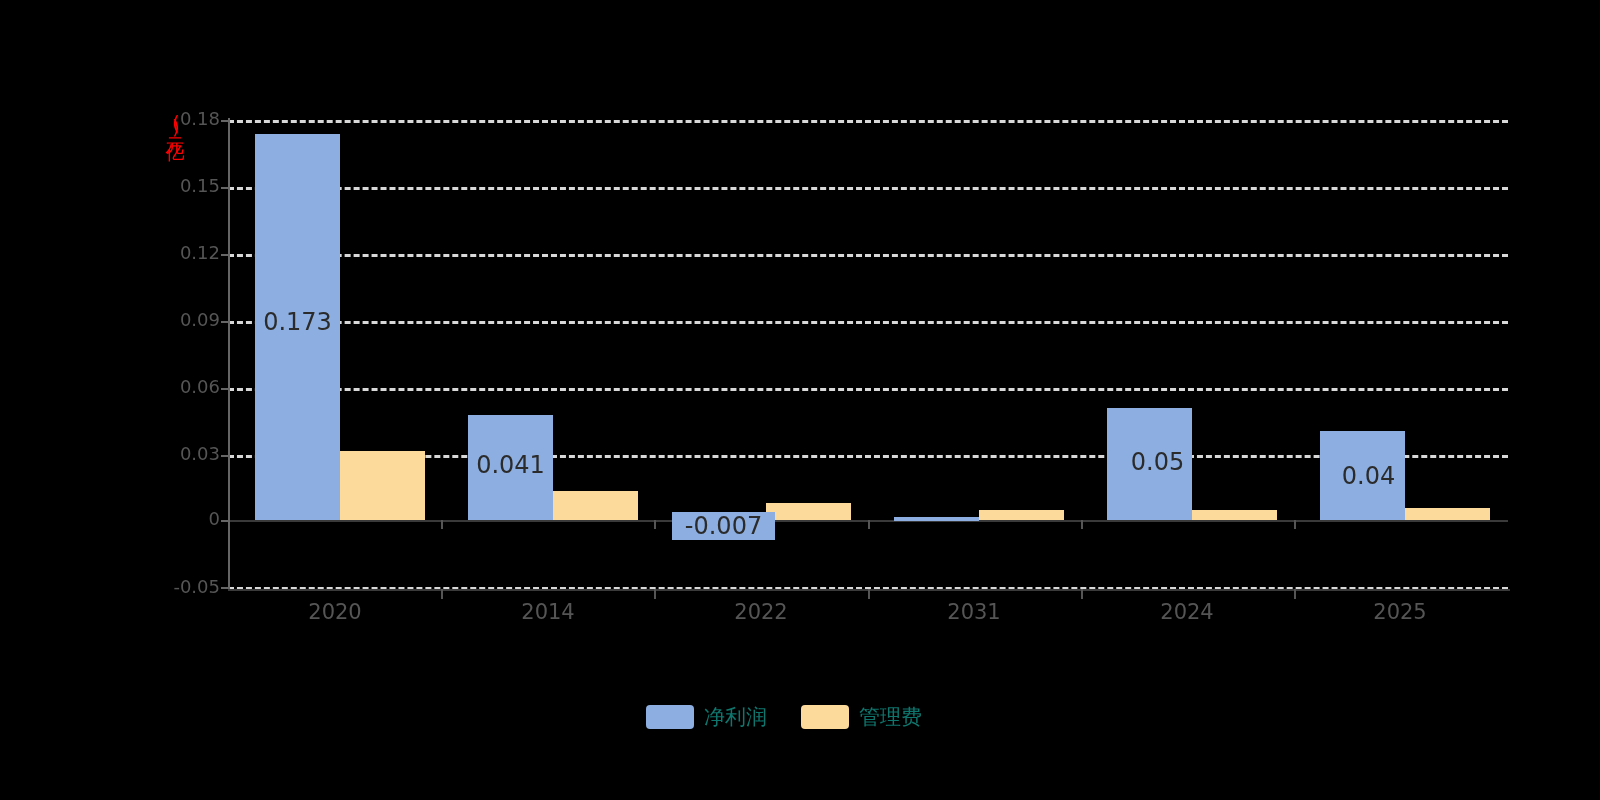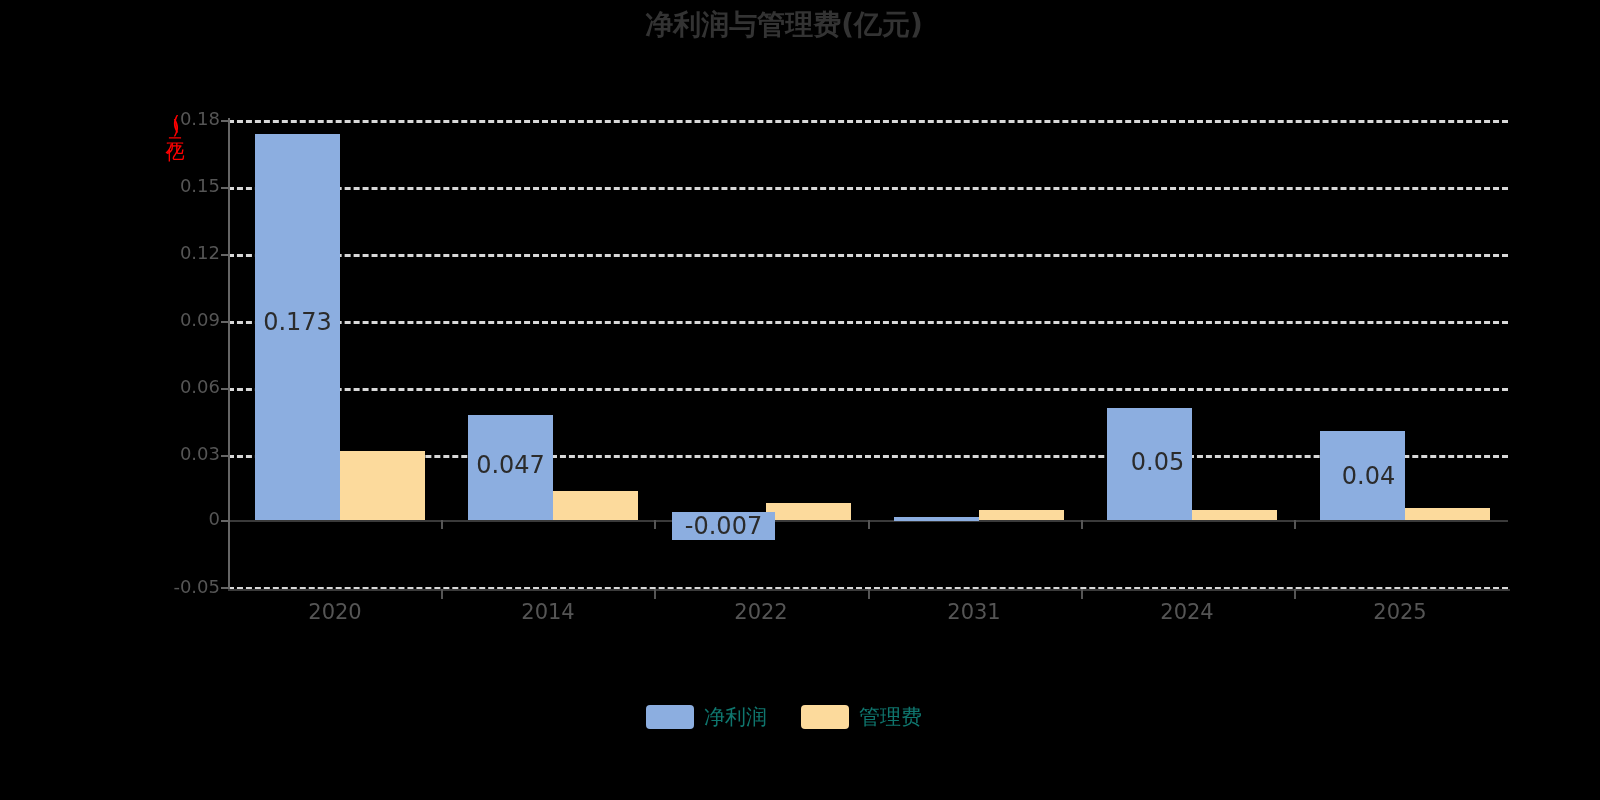--- a/index.html
+++ b/index.html
@@ -189,21 +189,20 @@
     font-weight: bold;
     color: #B8860B;
     white-space: nowrap;
   }
 </style>
 </head>
 <body>
 
 <div id="chart-root">
 
-  <div class="chart-title">净利润与管理费(亿元)</div>
 
   <div class="y-unit">(亿元)</div>
 
   <div class="y-label" style="top:108px">0.18</div>
   <div class="y-label" style="top:175px">0.15</div>
   <div class="y-label" style="top:242px">0.12</div>
   <div class="y-label" style="top:309px">0.09</div>
   <div class="y-label" style="top:376px">0.06</div>
   <div class="y-label" style="top:443px">0.03</div>
   <div class="y-label" style="top:508px">0</div>
@@ -230,21 +229,21 @@
     <div class="y-tick" style="top:402px"></div>
     <div class="y-tick" style="top:469px"></div>
   </div>
 
   <div class="bar net" style="left:255px; top:134px; width:85px; height:386px;"></div>
   <div class="bar admin" style="left:340px; top:451px; width:85px; height:69px;"></div>
   <div class="bar-label" style="left:255px; top:308px; width:85px;">0.173</div>
 
   <div class="bar net" style="left:468px; top:415px; width:85px; height:105px;"></div>
   <div class="bar admin" style="left:553px; top:491px; width:85px; height:29px;"></div>
-  <div class="bar-label" style="left:468px; top:451px; width:85px;">0.047</div>
+  <div class="bar-label" style="left:468px; top:451px; width:85px;">0.041</div>
 
   <div class="bar net" style="left:681px; top:520px; width:85px; height:16px;"></div>
   <div class="bar admin" style="left:766px; top:503px; width:85px; height:17px;"></div>
   <div class="bar-label" style="left:672px; top:512px; width:103px; background:#8CAEE0;">-0.007</div>
 
   <div class="bar net" style="left:894px; top:517px; width:85px; height:4px;"></div>
   <div class="bar admin" style="left:979px; top:510px; width:85px; height:10px;"></div>
 
   <div class="bar net" style="left:1107px; top:408px; width:85px; height:112px;"></div>
   <div class="bar admin" style="left:1192px; top:510px; width:85px; height:10px;"></div>

